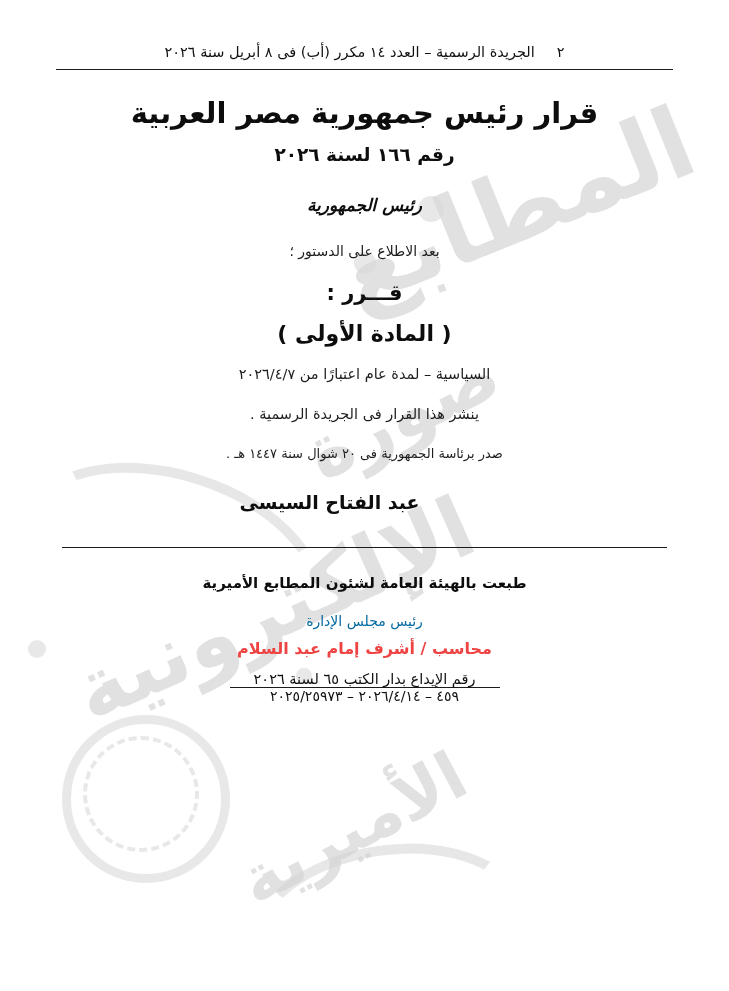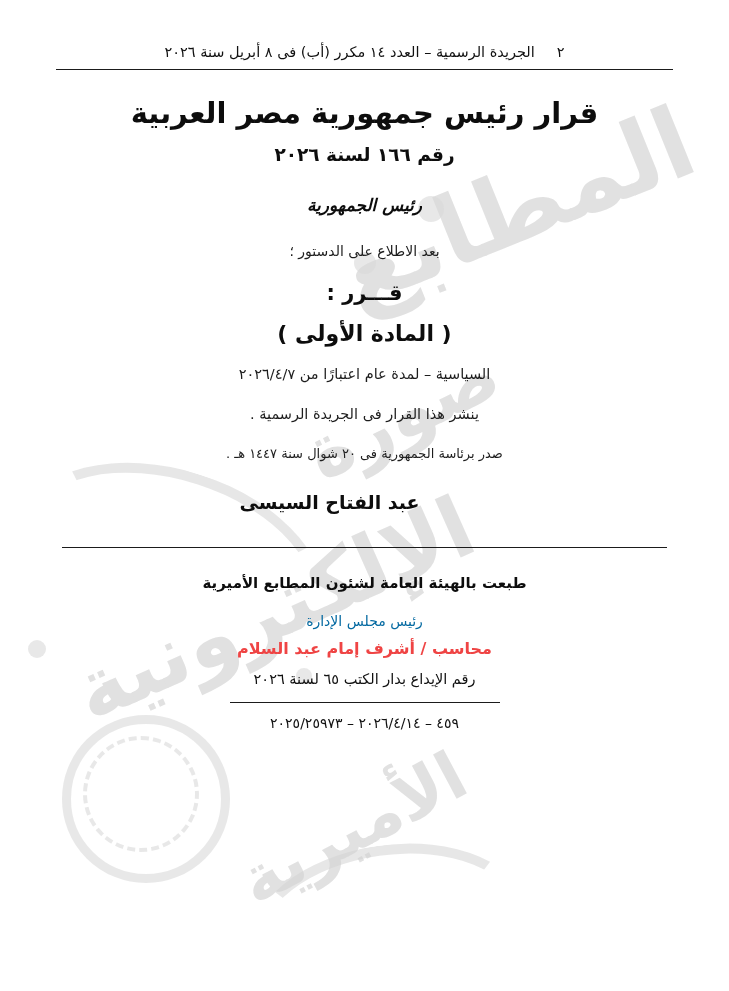--- a/index.html
+++ b/index.html
@@ -210,24 +210,24 @@
     font-weight: bold;
     margin-top: 10px;
     color: #ef4444;
   }
   .footer-line-4 {
     font-size: 14.5px;
     margin-top: 13px;
     color: #111;
   }
   .footer-nums {
-    margin: 15px auto 0 auto;
+    margin: 0 auto 0 auto;
     width: 270px;
     border-top: 1.4px solid #1b1b1b;
-    padding-top: 12px;
+    padding-top: 0;
     font-size: 14px;
     color: #111;
     letter-spacing: 0.5px;
   }
 </style>
 </head>
 <body>
 
 <div id="watermark">
   <div class="wm-text wm1">المطابع</div>

